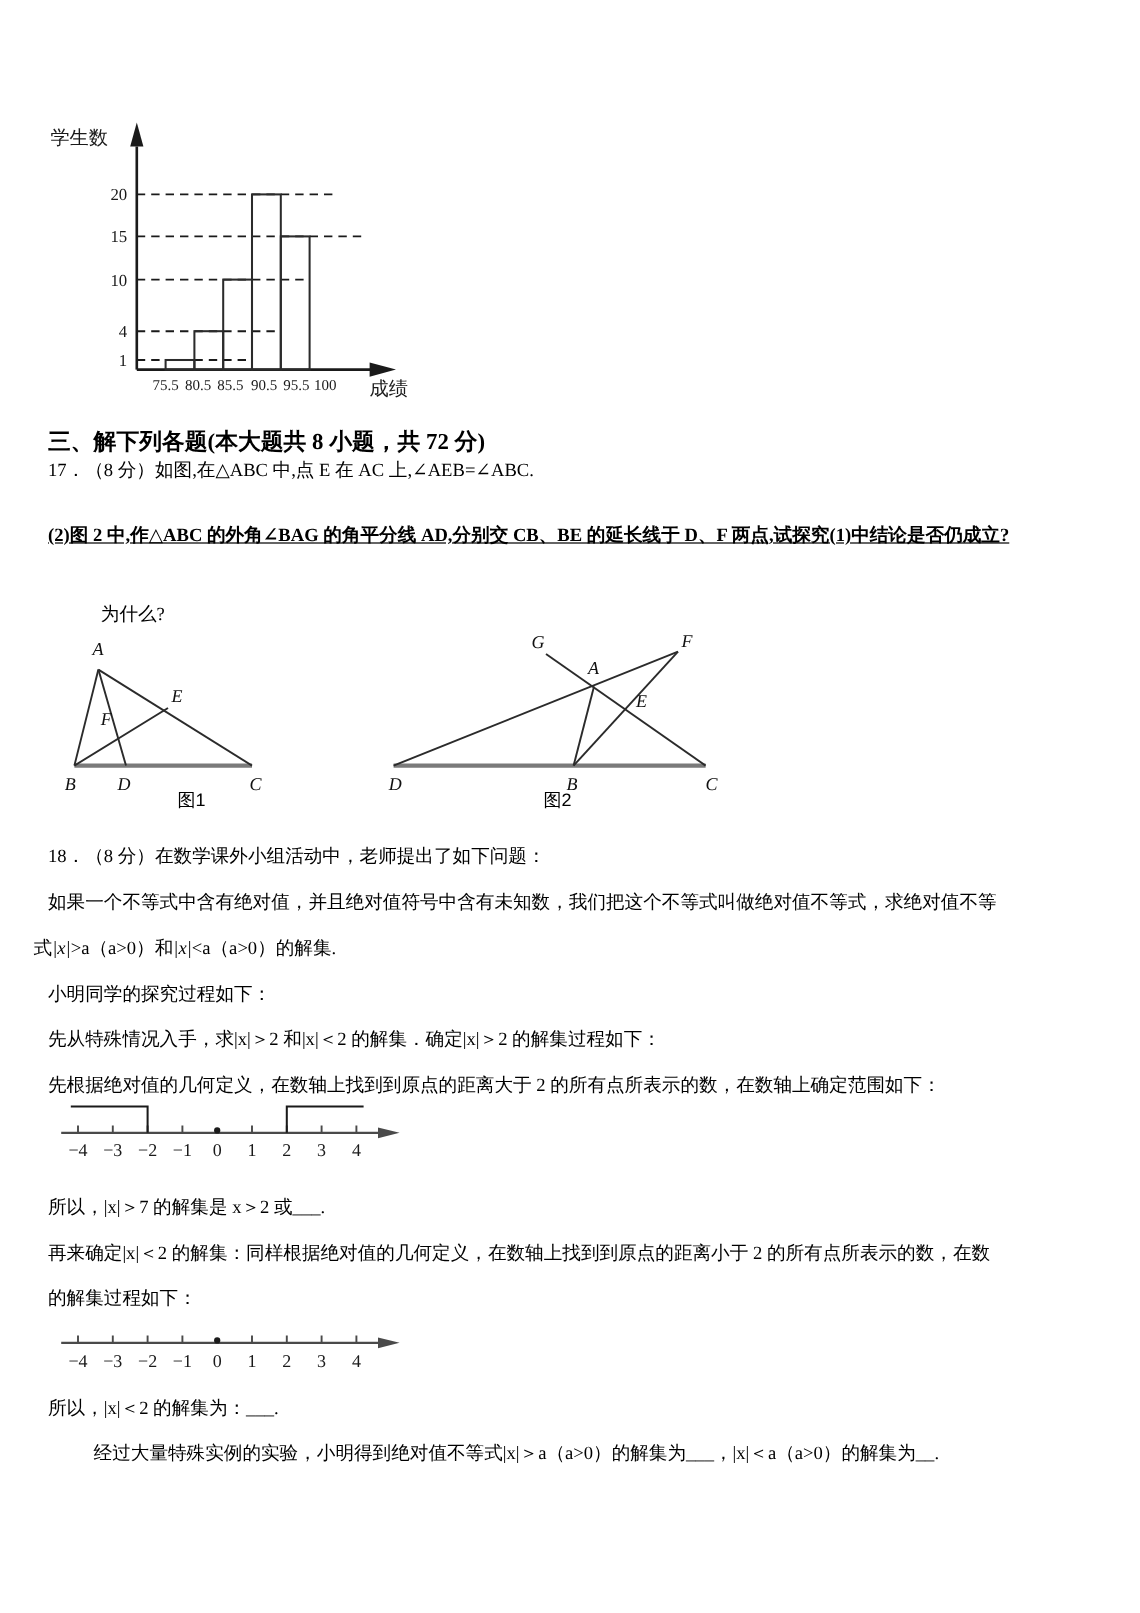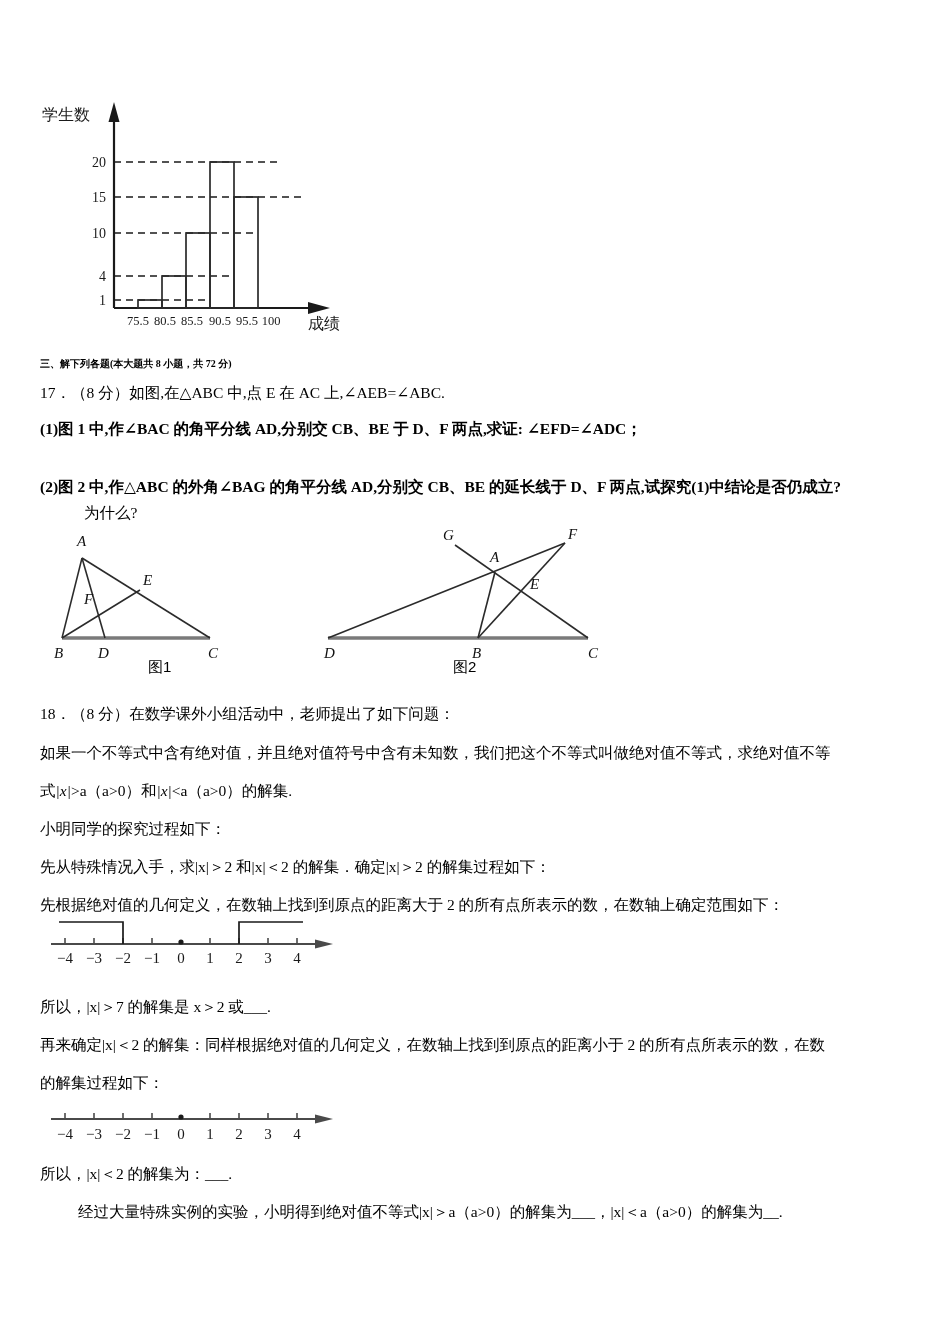--- a/index.html
+++ b/index.html
@@ -33,21 +33,21 @@
 
   
   .txt {
     position: absolute;
     font-family: "Liberation Serif", "DejaVu Serif", serif;
     color: #000;
     white-space: nowrap;
     line-height: 1.15;
   }
   .sec-head {
-    font-size: 10px;
+    font-size: 19px;
     font-weight: 600;
   }
   .q-line {
     font-size: 15.5px;
   }
   .q-line.bold {
     font-weight: 700;
   }
   .ital {
     font-style: italic;
@@ -118,22 +118,21 @@
       <text x="231" y="233" text-anchor="middle" font-family="Liberation Serif, serif" font-size="12.5" fill="#1a1a1a">100</text>
 
       <text x="2" y="28" font-family="Liberation Sans, sans-serif" font-size="16" fill="#1a1a1a">学生数</text>
       <text x="268" y="237" font-family="Liberation Sans, sans-serif" font-size="16" fill="#1a1a1a">成绩</text>
     </svg>
   </div>
 
   <div class="txt sec-head" style="left:40px; top:358px;">三、解下列各题(本大题共 8 小题，共 72 分)</div>
 
   <div class="txt q-line" style="left:40px; top:384px;">17．（8 分）如图,在△ABC 中,点 E 在 AC 上,∠AEB=∠ABC.</div>
-  <div class="txt q-line bold" style="left:40px; top:420px;">(1)图 1 中,作∠BAC 的角平分线 AD,分别交 CB、BE 于 D、F 两点,求证: ∠EFD=∠ADC；</div>
-  <div class="txt q-line bold" style="left:40px; top:478px;">(2)图 2 中,作△ABC 的外角∠BAG 的角平分线 AD,分别交 CB、BE 的延长线于 D、F 两点,试探究(1)中结论是否仍成立?</div>
+  <div class="txt q-line bold" style="left:40px; top:438px;text-decoration:underline;">(2)图 2 中,作△ABC 的外角∠BAG 的角平分线 AD,分别交 CB、BE 的延长线于 D、F 两点,试探究(1)中结论是否仍成立?</div>
   <div class="txt q-line" style="left:40px; top:504px;margin-left:44px;">为什么?</div>
 
   <div class="figs">
     <svg width="600" height="155" viewBox="0 0 600 155">
       <g font-family="Liberation Serif, serif" font-style="italic" font-size="15" fill="#111">
 
         <g>
 
           <line x1="22" y1="114" x2="170" y2="114" stroke="#7a7a7a" stroke-width="3.4"></line>
 
@@ -176,21 +175,21 @@
       </g>
     </svg>
   </div>
 
   <div class="fig-caption" style="left:120px; top:658px;">图1</div>
   <div class="fig-caption" style="left:425px; top:658px;">图2</div>
 
   <div class="txt q-line" style="left:40px; top:705px;">18．（8 分）在数学课外小组活动中，老师提出了如下问题：</div>
   <div class="txt q-line" style="left:40px; top:744px;">如果一个不等式中含有绝对值，并且绝对值符号中含有未知数，我们把这个不等式叫做绝对值不等式，求绝对值不等</div>
 
-  <div class="txt q-line" style="left:40px; top:782px;">
+  <div class="txt q-line" style="left:28px; top:782px;">
     <span>式</span><span class="ital">|x|</span><span>&gt;a（a&gt;0）和</span><span class="ital">|x|</span><span>&lt;a（a&gt;0）的解集.</span>
   </div>
 
   <div class="txt q-line" style="left:40px; top:820px;">小明同学的探究过程如下：</div>
   <div class="txt q-line" style="left:40px; top:858px;">先从特殊情况入手，求|x|＞2 和|x|＜2 的解集．确定|x|＞2 的解集过程如下：</div>
   <div class="txt q-line" style="left:40px; top:896px;">先根据绝对值的几何定义，在数轴上找到到原点的距离大于 2 的所有点所表示的数，在数轴上确定范围如下：</div>
 
   <div class="numline" style="top:912px;">
     <svg width="300" height="55" viewBox="0 0 300 55">
 

